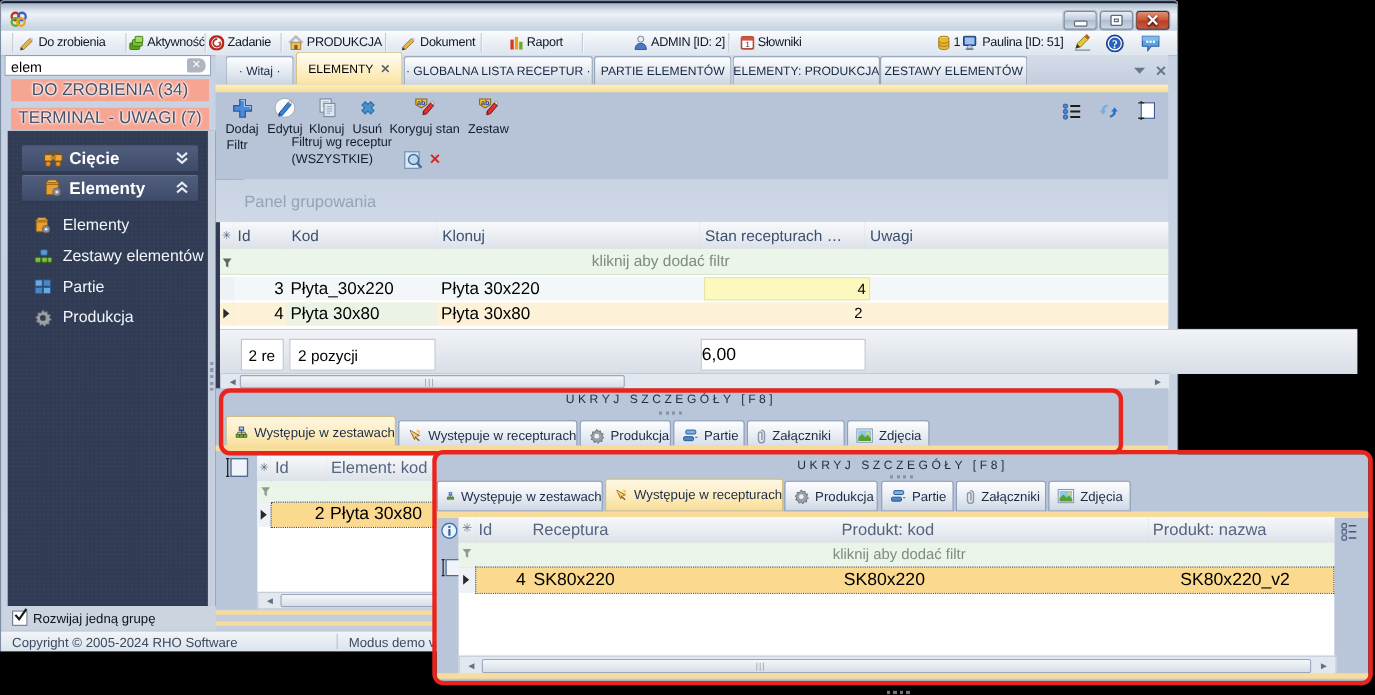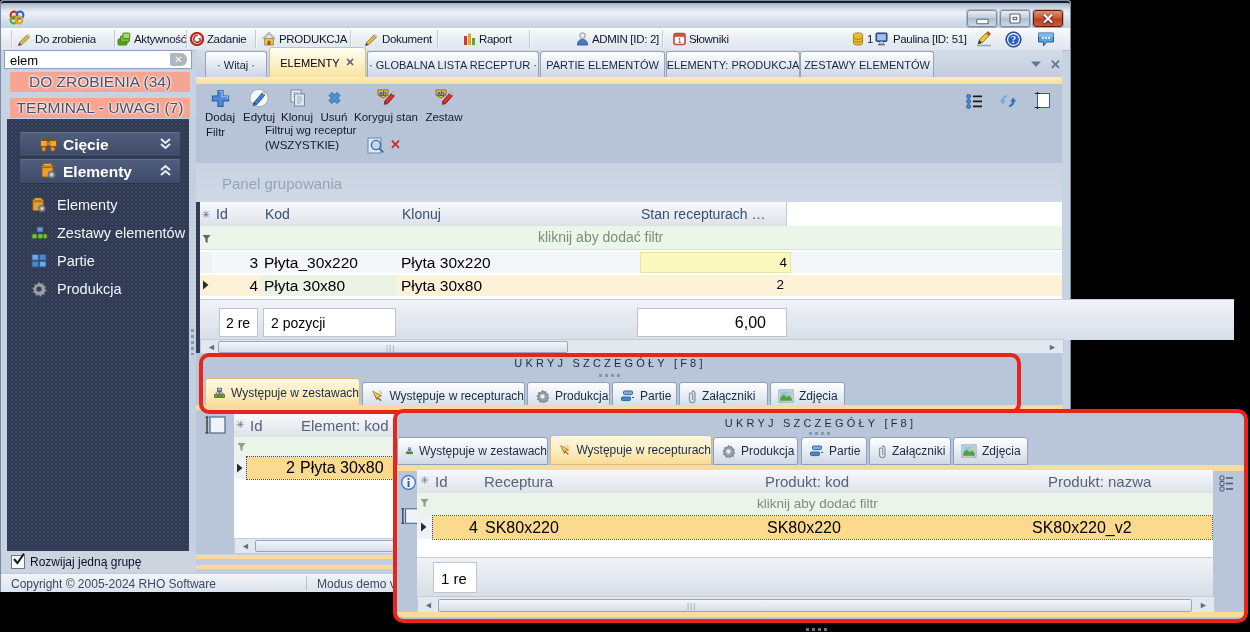--- a/index.html
+++ b/index.html
@@ -366,20 +366,23 @@
       </div>
     <div class="ghead" style="left:60px;width:137px;">
         <span style="margin-left:5px;">Kod</span>
       </div>
     <div class="ghead" style="left:197px;width:239px;">
         <span style="margin-left:5px;">Klonuj</span>
       </div>
     <div class="ghead" style="left:436px;width:150px;">
         <span style="margin-left:5px;">Stan recepturach …</span>
       </div>
+    <div class="ghead" style="left:586px;width:276px;border-right:none;">
+        <span style="margin-left:5px;">Uwagi</span>
+      </div>
 
     <div class="frow" style="left:0;width:12px;"><svg style="margin:8px 2px;" width="9" height="10" viewBox="0 0 9 10">
           <path d="M.5 1 h8 L5.6 4.8 V9 L3.4 8 V4.8z" fill="#5a6a62"></path>
         </svg></div>
     <div class="frow" style="left:12px;width:850px;color:#7c8d80;font-size:14px;line-height:23px;">
         <span style="position:absolute;left:326px;">kliknij aby dodać filtr</span>
       </div>
 
     <div class="abs" style="left:0;top:50px;width:12px;height:21px;background:#eef1f5;border-right:1px solid #d4dae2;"></div>
     <div class="abs" style="left:12px;top:50px;width:850px;height:21px;background:#f3f7fa;font-size:15.5px;color:#000;">
@@ -395,21 +398,21 @@
       <span style="position:absolute;left:48px;top:0;width:137px;height:21px;background:#eaf3e4;"></span>
       <span style="position:absolute;left:0;width:46px;text-align:right;top:2px;">4</span>
       <span style="position:absolute;left:52px;top:2px;">Płyta 30x80</span>
       <span style="position:absolute;left:189px;top:2px;">Płyta 30x80</span>
       <span style="position:absolute;left:428px;top:2px;width:144px;text-align:right;font-size:13.5px;">2</span>
     </div>
 
     <div class="abs" style="left:0;top:97px;width:1034px;height:40px;background:linear-gradient(#f0f3f7,#d8dee7);border-top:1px solid #c8cfda;">
       <span class="abs" style="left:19px;top:8px;width:39px;height:29px;background:#fff;border:1px solid #bdc4cf;font-size:14px;color:#000;padding:6px 0 0 6px;box-sizing:border-box;">2 re</span>
       <span class="abs" style="left:63px;top:8px;width:133px;height:29px;background:#fff;border:1px solid #bdc4cf;font-size:14px;color:#000;padding:6px 0 0 7px;box-sizing:border-box;">2 pozycji</span>
-      <span class="abs" style="left:437px;top:8px;width:150px;height:29px;background:#fff;border:1px solid #bdc4cf;font-size:16px;color:#000;text-align:right;line-height:27px;padding-right:20px;box-sizing:border-box;">6,00</span>
+      <span class="abs" style="left:437px;top:8px;width:150px;height:29px;background:#fff;border:1px solid #bdc4cf;font-size:16px;color:#000;line-height:27px;padding-right:20px;box-sizing:border-box;">6,00</span>
     </div>
 
     <div class="hscroll" style="left:0;top:137px;width:862px;height:14px;">
       <span class="arr" style="left:6px;top:2px;">◄</span>
       <span class="arr" style="right:6px;top:2px;">►</span>
       <div class="hthumb" style="left:17px;width:348px;">
           <span style="position:absolute;left:167px;top:1px;color:#8e9cb0;font-size:8px;letter-spacing:1px;">|||</span>
         </div>
     </div>
   </div>
@@ -567,24 +570,21 @@
       <div class="dgfilter" style="left:15px;top:23px;width:781px;height:23px;color:#7c8d80;font-size:13.5px;line-height:22px;">
           <span style="position:absolute;left:325px;">kliknij aby dodać filtr</span>
         </div>
       <div class="abs" style="left:0;top:46px;width:15px;height:23px;background:#eef1f5;border-right:1px solid #d4dae2;"><svg style="margin:6px 3px;" width="7" height="10" viewBox="0 0 7 10">
             <path d="M1 .5 L6.5 5 L1 9.5z" fill="#2a2a2a"></path>
           </svg></div>
       <div class="orow" style="left:16px;top:46px;width:779px;height:23px;font-size:16px;color:#000;">
         <span style="position:absolute;left:0;width:45px;text-align:right;top:3px;">4</span>
         <span style="position:absolute;left:52px;top:3px;">SK80x220</span>
         <span style="position:absolute;left:334px;top:3px;">SK80x220</span>
-        <span style="position:absolute;left:599px;top:3px;">SK80x220_v2</span>
-      </div>
-      <div class="abs" style="left:0;top:87px;width:796px;height:39px;background:linear-gradient(#f0f3f7,#d8dee7);border-top:1px solid #c8cfda;">
-        <span class="abs" style="left:16px;top:4px;width:44px;height:31px;background:#fff;border:1px solid #bdc4cf;font-size:15px;color:#000;padding:7px 0 0 7px;box-sizing:border-box;">1 re</span>
+        <span style="position:absolute;left:640px;top:3px;">SK80x220_v2</span>
       </div>
       <div class="hscroll" style="left:0;top:126px;width:796px;height:16px;">
         <span class="arr" style="left:6px;top:3px;">◄</span>
         <span class="arr" style="right:6px;top:3px;">►</span>
         <div class="hthumb" style="left:20px;top:2px;width:752px;height:11px;">
             <span style="position:absolute;left:248px;top:1px;color:#8e9cb0;font-size:8px;letter-spacing:1px;">|||</span>
           </div>
       </div>
     </div>
 

